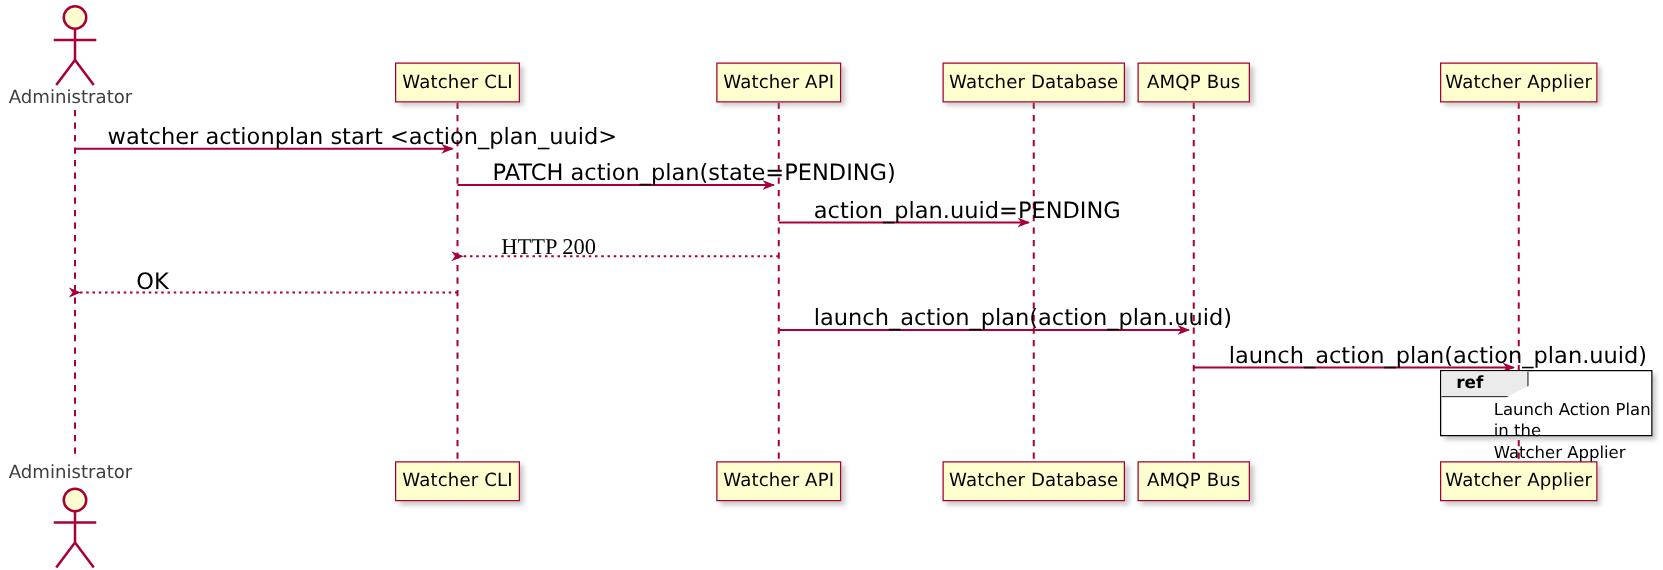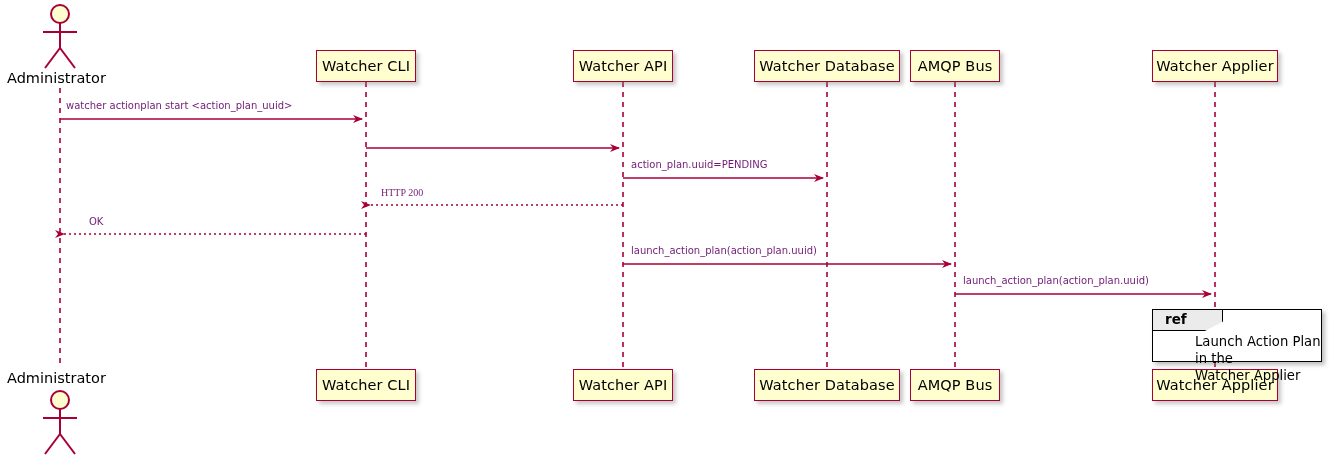--- a/index.html
+++ b/index.html
@@ -38,31 +38,32 @@
     justify-content: center;
     white-space: nowrap;
     box-shadow: 3px 3px 4px rgba(130,130,130,0.45);
     letter-spacing: 0.1px;
     text-align: center;
   }
   
   .actor-label {
     position: absolute;
     font-size: 14.5px;
-    color: #000000;
+    color: #404040;
     white-space: nowrap;
     line-height: 1;
   }
   
   .msg {
     position: absolute;
-    font-size: 10px;
-    color: #701a75;
+    font-size: 18px;
+    color: #000000;
     white-space: nowrap;
     line-height: 1;
+    margin-left: 20px;
   }
   
   .ref-box {
     position: absolute;
     box-sizing: border-box;
     background: #FFFFFF;
     border: 1.6px solid #000000;
     box-shadow: 3px 3px 4px rgba(130,130,130,0.5);
   }
   .ref-tab {
@@ -186,37 +187,40 @@
   <div class="actor-label" style="left:7px; top:71px;">
     <span>Administrator</span>
   </div>
   <div class="actor-label" style="left:7px; top:371px;">
     <span>Administrator</span>
   </div>
 
   <div class="msg" style="left:66px; top:101px;">
     <span>watcher actionplan start &lt;action_plan_uuid&gt;</span>
   </div>
+  <div class="msg" style="left:374px; top:130px;">
+    <span>PATCH action_plan(state=PENDING)</span>
+  </div>
   <div class="msg" style="left:631px; top:160px;">
     <span>action_plan.uuid=PENDING</span>
   </div>
   <div class="msg" style="left:381px; top:188px;font-family:Liberation Serif, serif;">
     <span>HTTP 200</span>
   </div>
   <div class="msg" style="left:89px; top:217px;">
     <span>OK</span>
   </div>
   <div class="msg" style="left:631px; top:246px;">
     <span>launch_action_plan(action_plan.uuid)</span>
   </div>
   <div class="msg" style="left:963px; top:276px;">
     <span>launch_action_plan(action_plan.uuid)</span>
   </div>
 
-  <div class="ref-box" style="left:1152px; top:309px; width:170px; height:53px;">
+  <div class="ref-box" style="left:1152px; top:296px; width:170px; height:53px;">
     <div class="ref-tab">
       <span>ref</span>
     </div>
     <div class="ref-text">Launch Action Plan in the
 Watcher Applier</div>
   </div>
 
 </div>
 
 </body></html>

